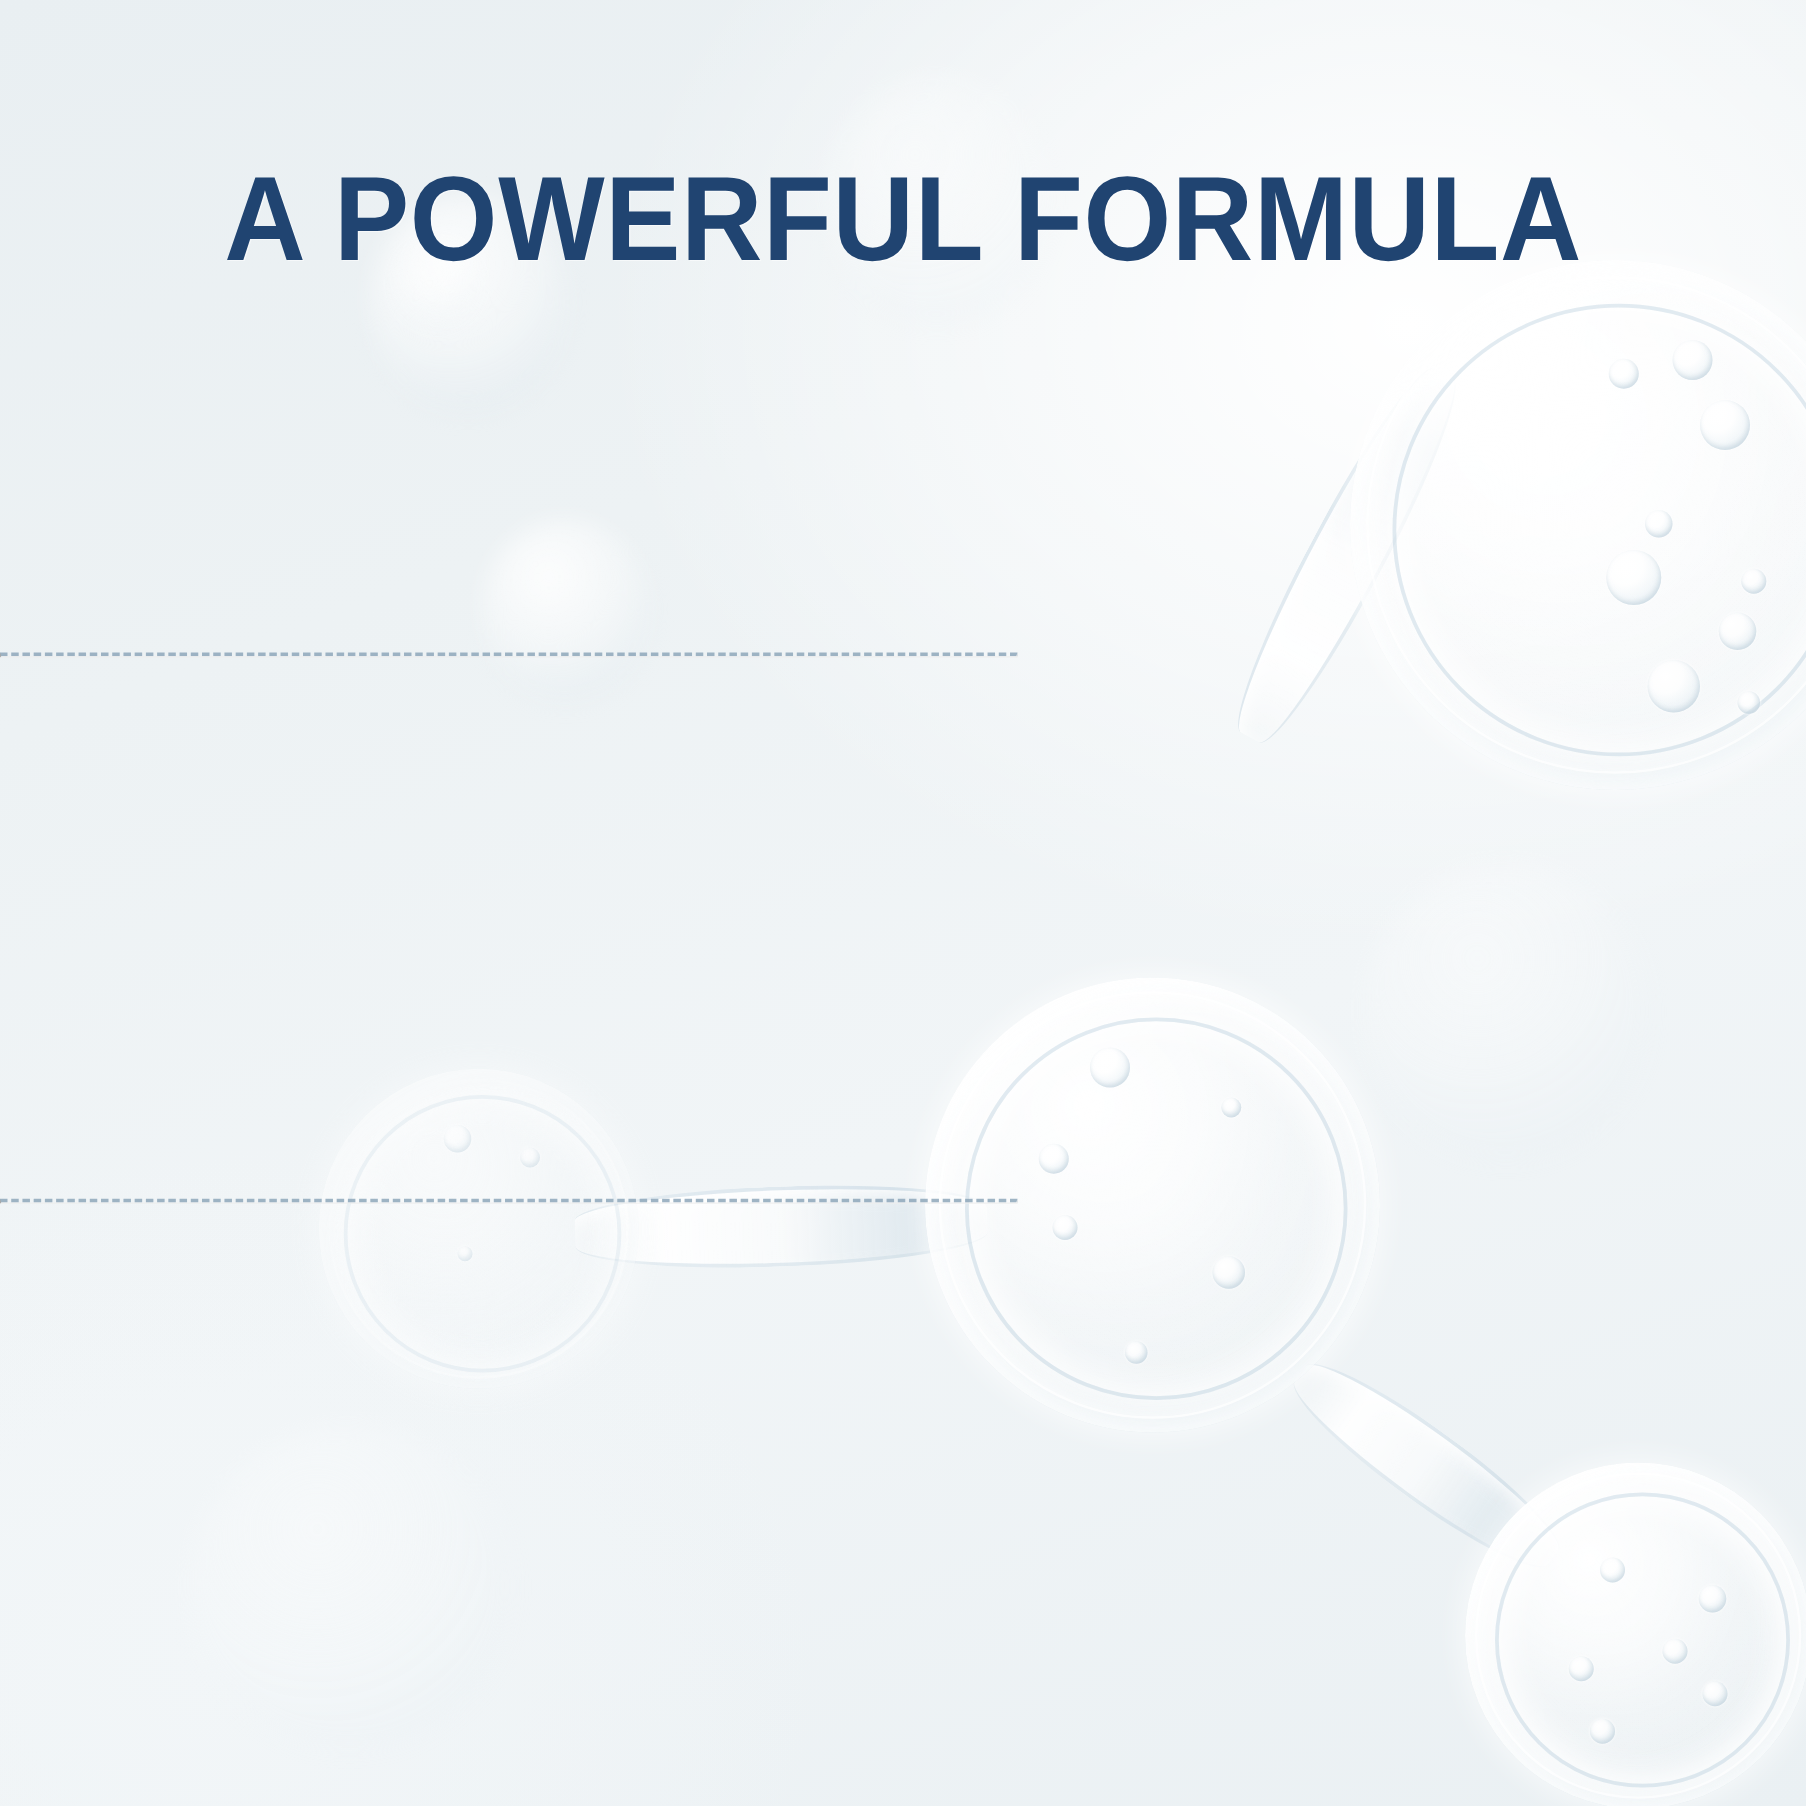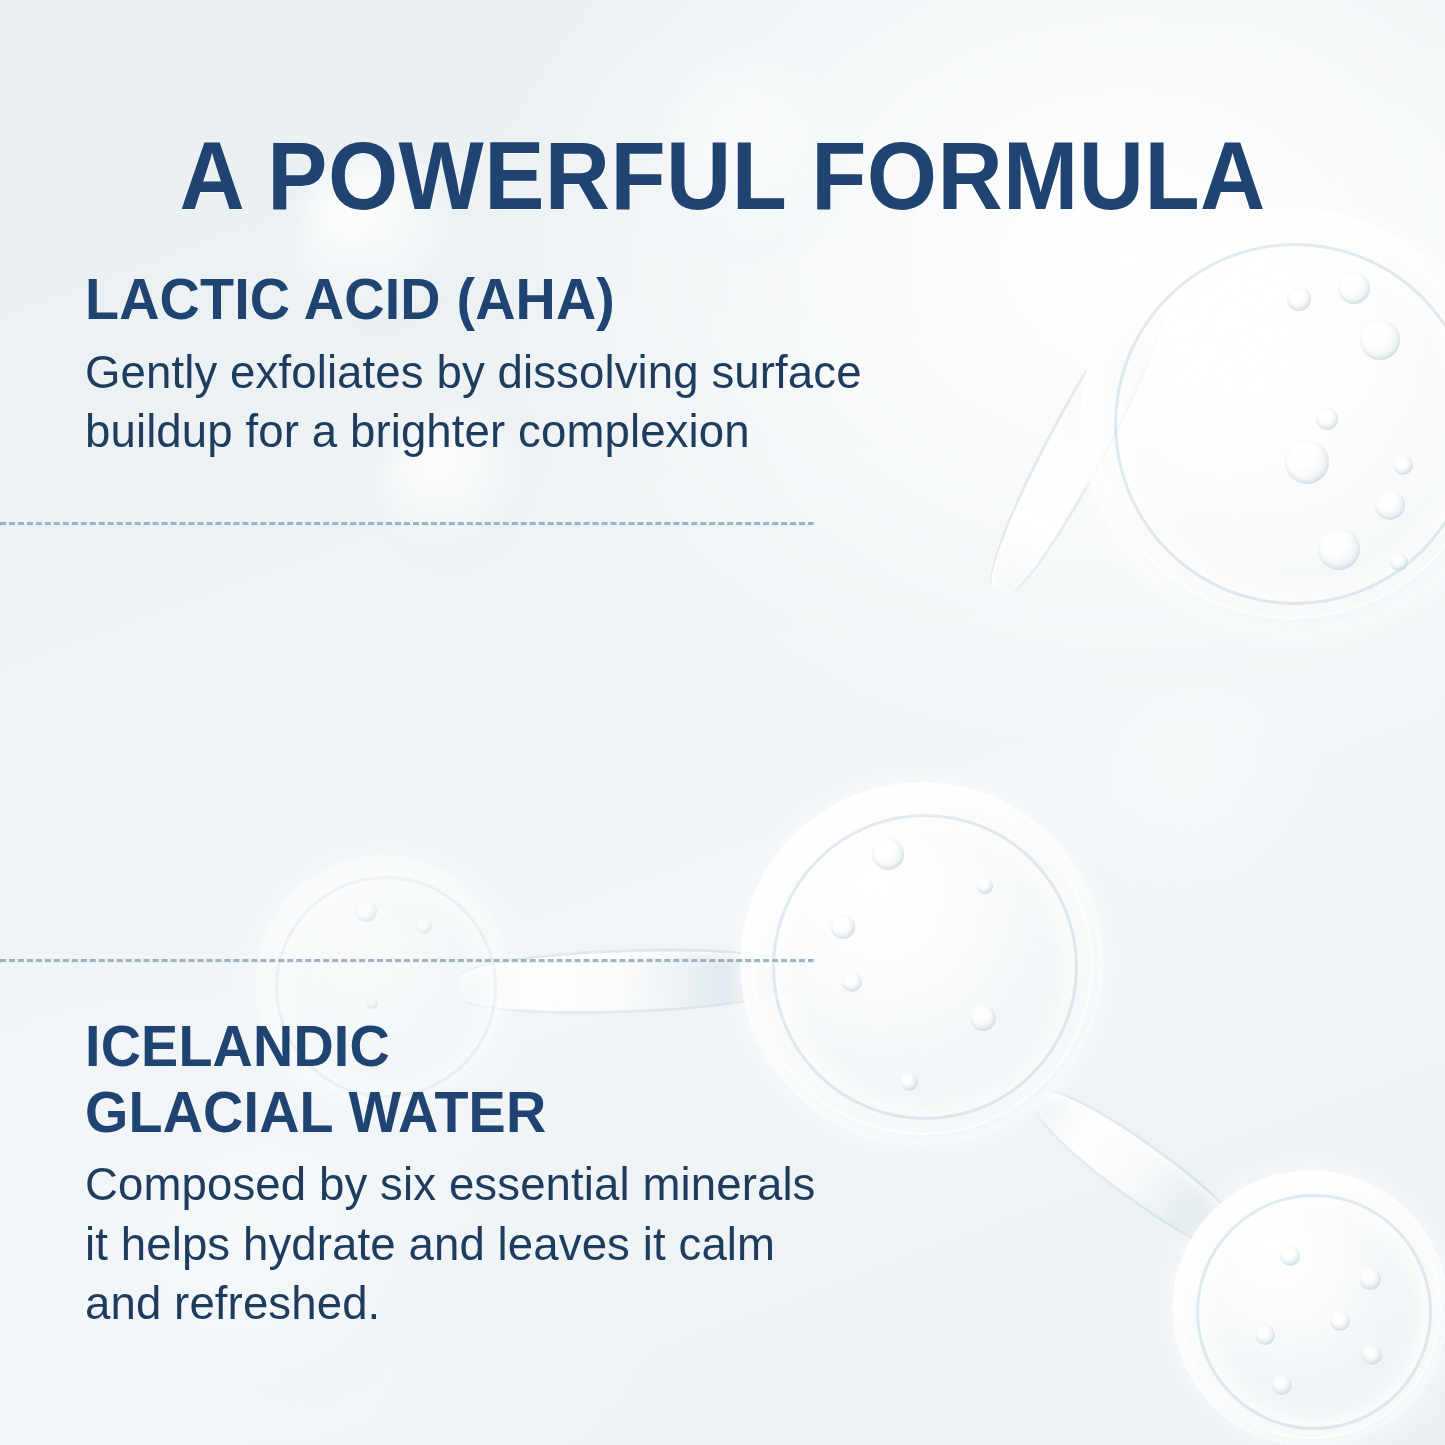--- a/index.html
+++ b/index.html
@@ -221,33 +221,21 @@
     <div class="minibub" style="left:1330px; top:1311px; width:20px; height:20px;"></div>
     <div class="minibub" style="left:1255px; top:1325px; width:20px; height:20px;"></div>
     <div class="minibub" style="left:1362px; top:1345px; width:20px; height:20px;"></div>
     <div class="minibub" style="left:1272px; top:1375px; width:20px; height:20px;"></div>
   </div>
 
   <div class="content">
 
     <h1 class="main-title">A POWERFUL FORMULA</h1>
 
-    <div class="block block-1">
-      <h2 class="block-heading">LACTIC ACID (AHA)</h2>
-      <p class="block-body">Gently exfoliates by dissolving surface
-buildup for a brighter complexion</p>
-    </div>
 
     <hr class="divider divider-1">
 
 
     <hr class="divider divider-2">
 
-    <div class="block block-3">
-      <h2 class="block-heading">ICELANDIC
-GLACIAL WATER</h2>
-      <p class="block-body">Composed by six essential minerals
-it helps hydrate and leaves it calm
-and refreshed.</p>
-    </div>
 
   </div>
 </div>
 
 </body></html>

